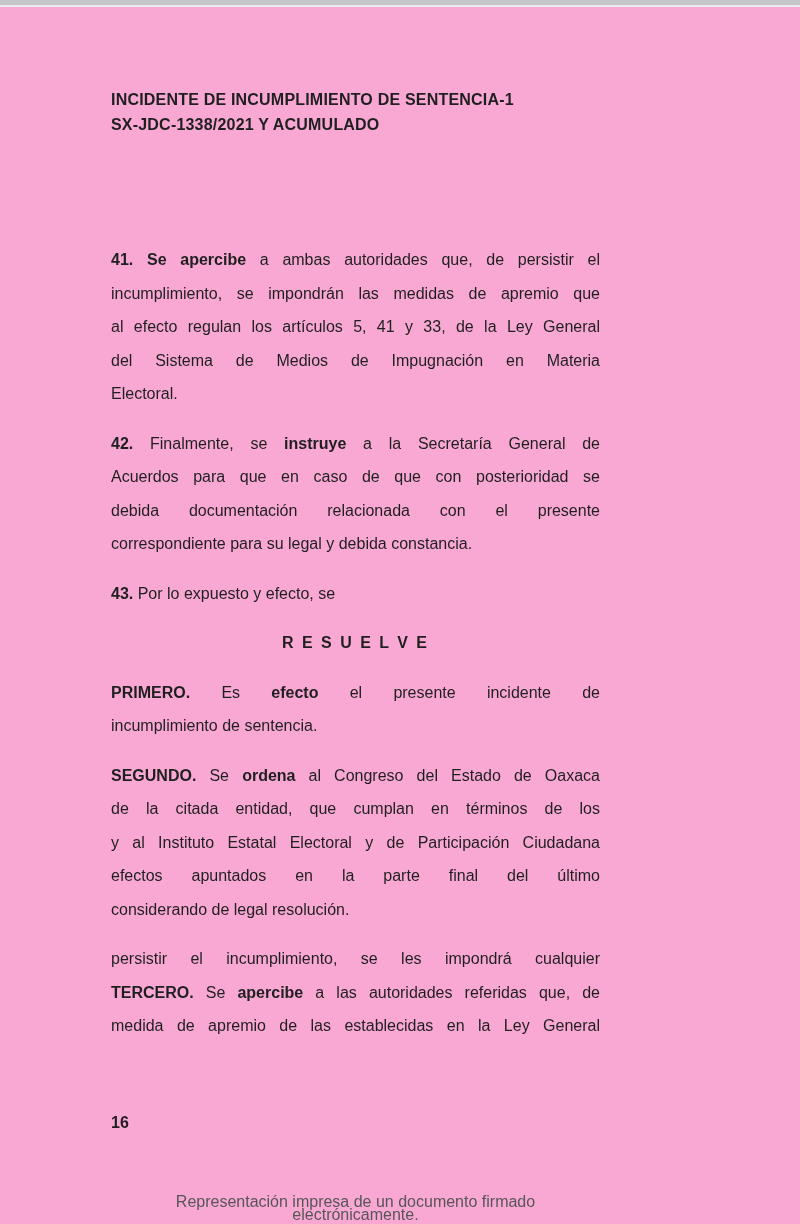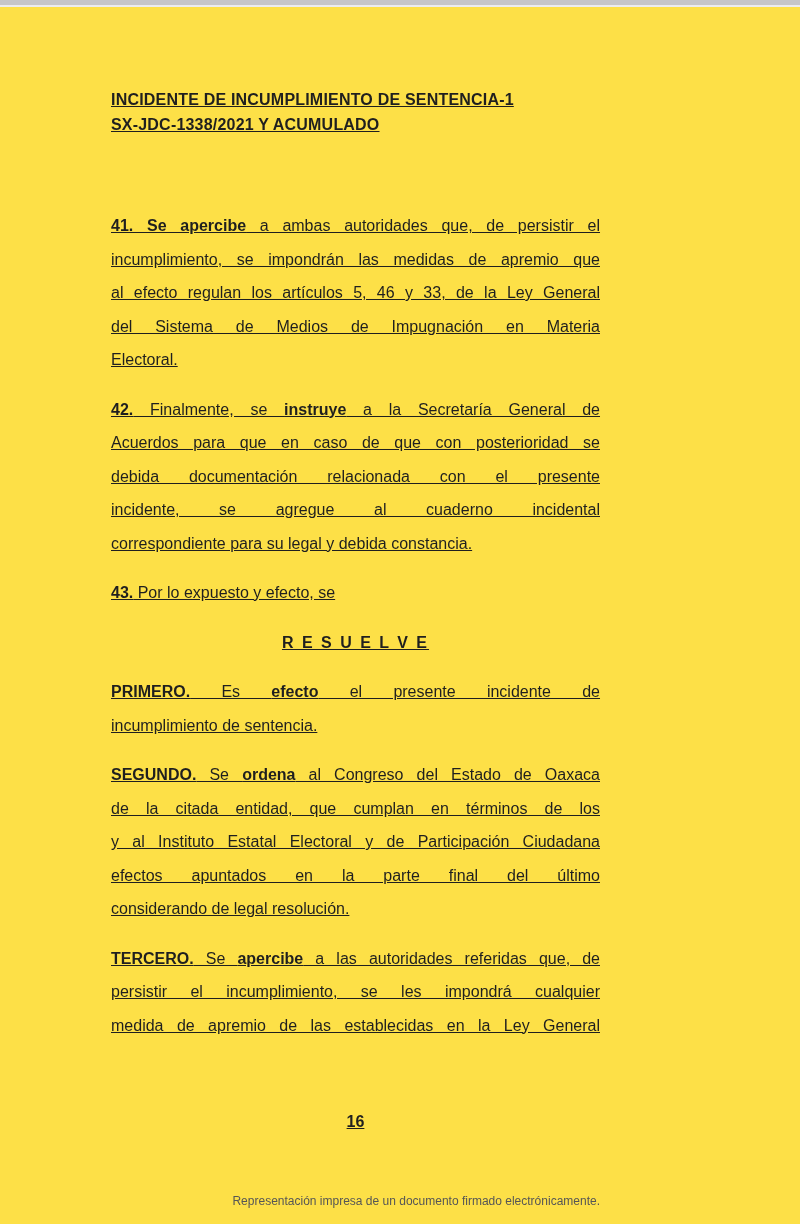--- a/index.html
+++ b/index.html
@@ -4,44 +4,43 @@
 <style>
   html, body {
     margin: 0;
     padding: 0;
     background: #ffffff;
   }
   .screen {
     position: relative;
     width: 800px;
     height: 1224px;
-    background: #fde047;
+    background: #f9a8d4;
     overflow: hidden;
     font-family: "Liberation Sans", sans-serif;
     color: #1f1f1f;
-    text-decoration: underline;
   }
   .topbar {
     height: 5px;
     background: #c6c6c8;
     border-bottom: 2px solid #ececee;
   }
   .content {
     width: 489px;
     margin-left: 111px;
     padding-top: 80px;
   }
   .doc-header {
     font-weight: bold;
     font-size: 16px;
     line-height: 25px;
     letter-spacing: 0.2px;
   }
   .doc-body {
-    margin-top: 72px;
+    margin-top: 106px;
     font-size: 16px;
   }
   .para {
     margin: 0 0 16px 0;
   }
   .tline {
     line-height: 33.5px;
     text-align: justify;
     text-align-last: justify;
   }
@@ -50,83 +49,82 @@
   }
   .para.center .tline,
   .para.center .tline.last {
     text-align: left;
     text-align-last: center;
     font-weight: bold;
     letter-spacing: 2px;
   }
   .pagenum {
     margin-top: 63px;
-    text-align: center;
+    text-align: left;
     font-weight: bold;
     font-size: 16px;
     line-height: 33.5px;
   }
   .printfooter {
     position: absolute;
     left: 111px;
     top: 1195px;
     width: 489px;
-    text-align: right;
-    font-size: 12px;
+    text-align: center;
+    font-size: 16px;
     line-height: 13px;
     color: #565656;
   }
 </style>
 </head>
 <body>
 
 <div class="screen">
   <div class="topbar"></div>
 
   <div class="content">
     <header class="doc-header">
       <div>INCIDENTE DE INCUMPLIMIENTO DE SENTENCIA-1</div>
       <div>SX-JDC-1338/2021 Y ACUMULADO</div>
     </header>
 
     <main class="doc-body" id="document-body">
         <div class="para">
           <div class="tline"><b>41. Se apercibe</b><span> a ambas autoridades que, de persistir el</span></div>
           <div class="tline"><span>incumplimiento, se impondrán las medidas de apremio que</span></div>
-          <div class="tline"><span>al efecto regulan los artículos 5, 46 y 33, de la Ley General</span></div>
+          <div class="tline"><span>al efecto regulan los artículos 5, 41 y 33, de la Ley General</span></div>
           <div class="tline"><span>del Sistema de Medios de Impugnación en Materia</span></div>
           <div class="tline last"><span>Electoral.</span></div>
         </div>
         <div class="para">
           <div class="tline"><b>42.</b><span> Finalmente, se </span><b>instruye</b><span> a la Secretaría General de</span></div>
           <div class="tline"><span>Acuerdos para que en caso de que con posterioridad se</span></div>
           <div class="tline"><span>debida documentación relacionada con el presente</span></div>
-          <div class="tline"><span>incidente, se agregue al cuaderno incidental</span></div>
           <div class="tline last"><span>correspondiente para su legal y debida constancia.</span></div>
         </div>
         <div class="para">
           <div class="tline last"><b>43.</b><span> Por lo expuesto y efecto, se</span></div>
         </div>
         <div class="para center">
           <div class="tline last"><b>R E S U E L V E</b></div>
         </div>
         <div class="para">
           <div class="tline"><b>PRIMERO.</b><span> Es </span><b>efecto</b><span> el presente incidente de</span></div>
           <div class="tline last"><span>incumplimiento de sentencia.</span></div>
         </div>
         <div class="para">
           <div class="tline"><b>SEGUNDO.</b><span> Se </span><b>ordena</b><span> al Congreso del Estado de Oaxaca</span></div>
           <div class="tline"><span>de la citada entidad, que cumplan en términos de los</span></div>
           <div class="tline"><span>y al Instituto Estatal Electoral y de Participación Ciudadana</span></div>
           <div class="tline"><span>efectos apuntados en la parte final del último</span></div>
           <div class="tline last"><span>considerando de legal resolución.</span></div>
         </div>
         <div class="para">
+          <div class="tline"><span>persistir el incumplimiento, se les impondrá cualquier</span></div>
           <div class="tline"><b>TERCERO.</b><span> Se </span><b>apercibe</b><span> a las autoridades referidas que, de</span></div>
-          <div class="tline"><span>persistir el incumplimiento, se les impondrá cualquier</span></div>
           <div class="tline"><span>medida de apremio de las establecidas en la Ley General</span></div>
         </div>
       </main>
 
     <div class="pagenum">16</div>
   </div>
 
   <footer class="printfooter">
     <div>Representación impresa de un documento firmado electrónicamente.</div>
   </footer>

